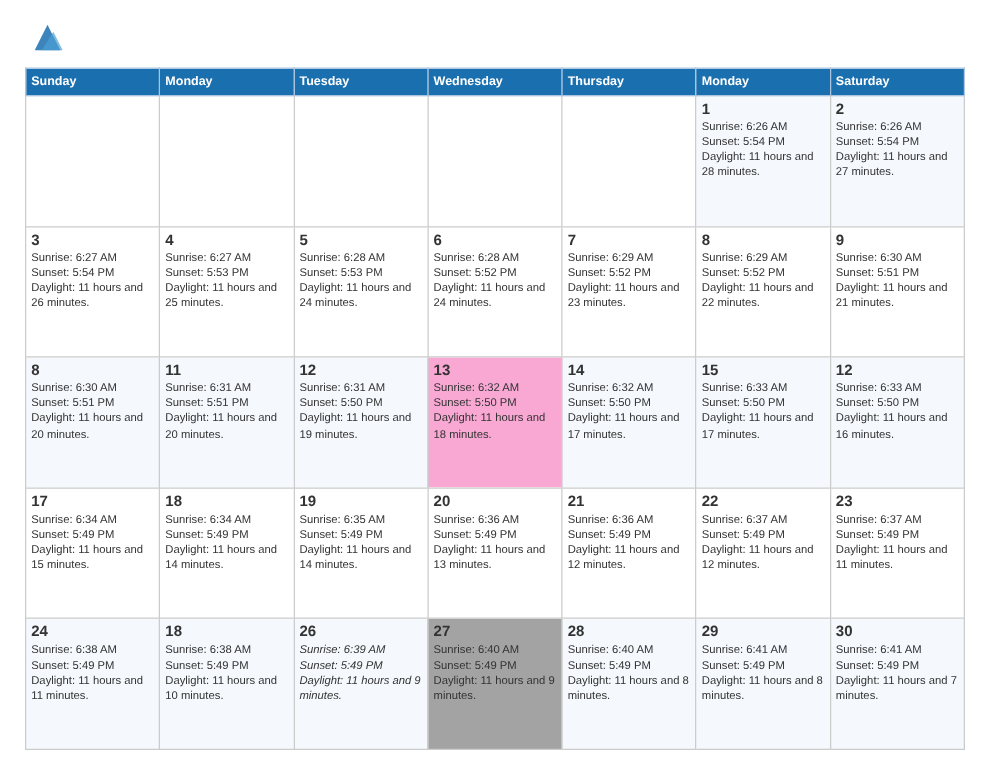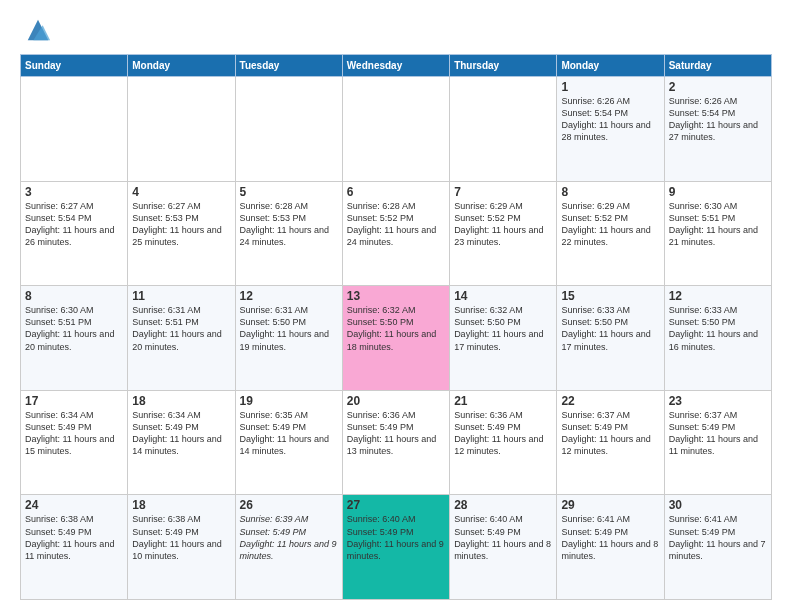--- a/index.html
+++ b/index.html
@@ -302,21 +302,21 @@
             <div class="cell-text" style="white-space: pre-line;">Sunrise: 6:38 AM
 Sunset: 5:49 PM
 Daylight: 11 hours and 10 minutes.</div>
           </td>
           <td style="background: rgb(245, 248, 252);">
             <span class="day-num">26</span>
             <div class="cell-text" style="white-space: pre-line; font-style: italic;">Sunrise: 6:39 AM
 Sunset: 5:49 PM
 Daylight: 11 hours and 9 minutes.</div>
           </td>
-          <td style="background: #14b8a6;">
+          <td style="background: #a3a3a3;">
             <span class="day-num">27</span>
             <div class="cell-text" style="white-space: pre-line;">Sunrise: 6:40 AM
 Sunset: 5:49 PM
 Daylight: 11 hours and 9 minutes.</div>
           </td>
           <td style="background: rgb(245, 248, 252); margin-left: 48px;">
             <span class="day-num">28</span>
             <div class="cell-text" style="white-space: pre-line;">Sunrise: 6:40 AM
 Sunset: 5:49 PM
 Daylight: 11 hours and 8 minutes.</div>

